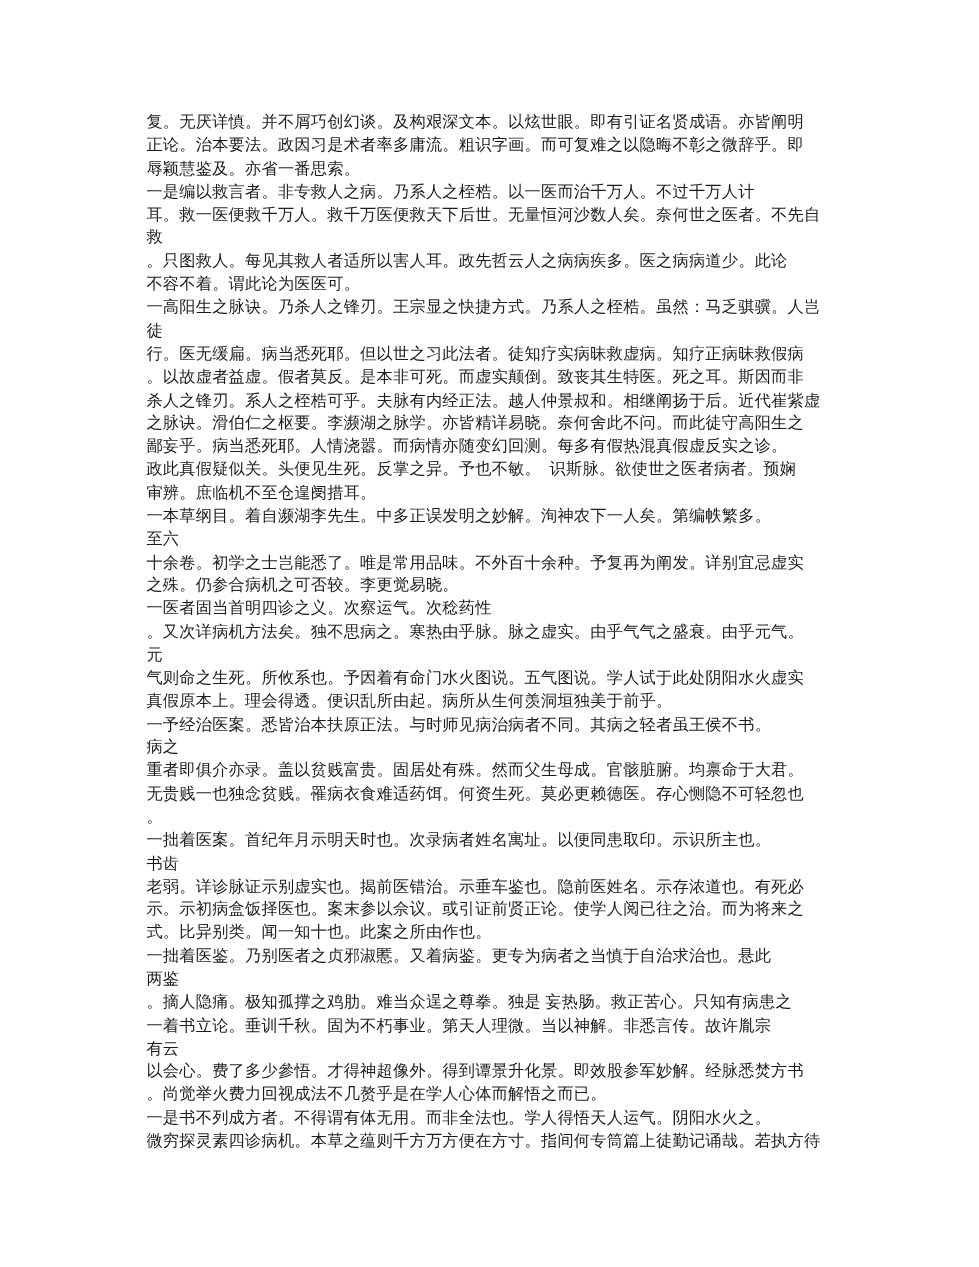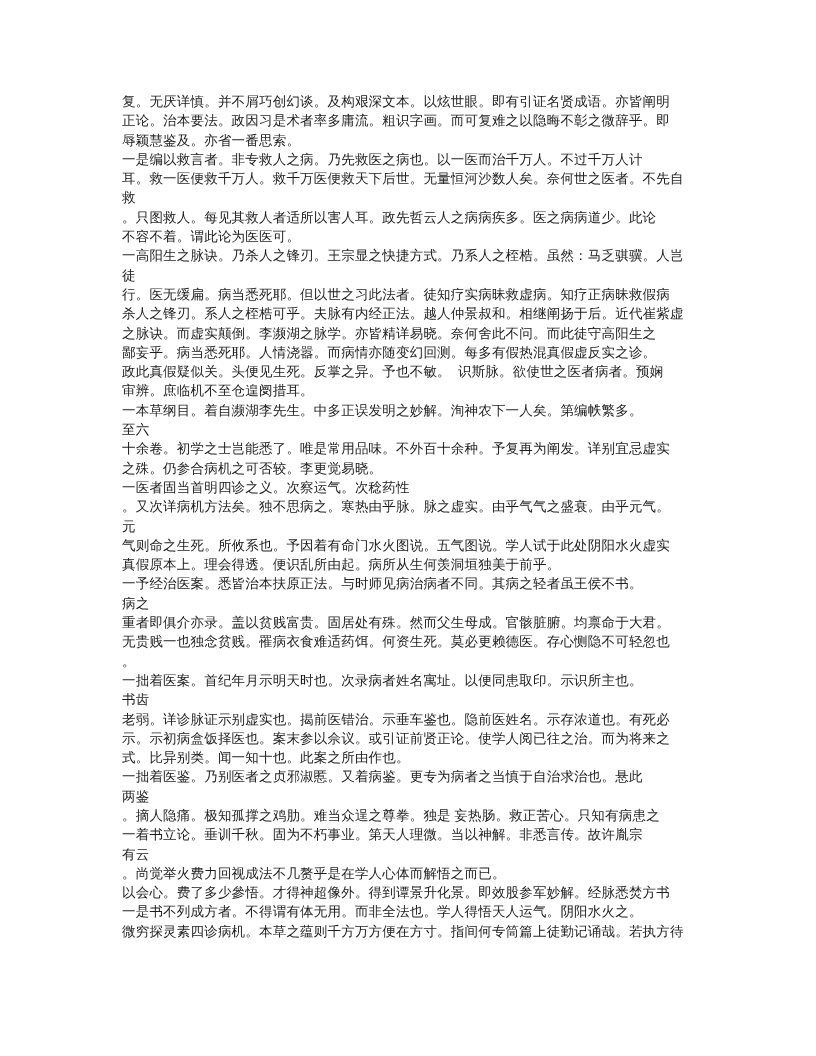--- a/index.html
+++ b/index.html
@@ -32,30 +32,31 @@
   }
 </style>
 </head>
 <body>
 
 <div class="page">
   <div class="text-body" id="text-body">
       <div class="text-line">复。无厌详慎。并不屑巧创幻谈。及构艰深文本。以炫世眼。即有引证名贤成语。亦皆阐明</div>
       <div class="text-line">正论。治本要法。政因习是术者率多庸流。粗识字画。而可复难之以隐晦不彰之微辞乎。即</div>
       <div class="text-line">辱颖慧鉴及。亦省一番思索。</div>
-      <div class="text-line">一是编以救言者。非专救人之病。乃先救医之病也。以一医而治千万人。不过千万人计</div>
+      <div class="text-line">一是编以救言者。非专救人之病。乃系人之桎梏。以一医而治千万人。不过千万人计</div>
       <div class="text-line">耳。救一医便救千万人。救千万医便救天下后世。无量恒河沙数人矣。奈何世之医者。不先自</div>
       <div class="text-line">救</div>
       <div class="text-line">。只图救人。每见其救人者适所以害人耳。政先哲云人之病病疾多。医之病病道少。此论</div>
       <div class="text-line">不容不着。谓此论为医医可。</div>
       <div class="text-line">一高阳生之脉诀。乃杀人之锋刃。王宗显之快捷方式。乃系人之桎梏。虽然：马乏骐骥。人岂</div>
       <div class="text-line">徒</div>
       <div class="text-line">行。医无缓扁。病当悉死耶。但以世之习此法者。徒知疗实病昧救虚病。知疗正病昧救假病</div>
+      <div class="text-line">。以故虚者益虚。假者莫反。是本非可死。而虚实颠倒。致丧其生特医。死之耳。斯因而非</div>
       <div class="text-line">杀人之锋刃。系人之桎梏可乎。夫脉有内经正法。越人仲景叔和。相继阐扬于后。近代崔紫虚</div>
-      <div class="text-line">之脉诀。而虚实颠倒。李濒湖之脉学。亦皆精详易晓。奈何舍此不问。而此徒守高阳生之</div>
+      <div class="text-line">之脉诀。滑伯仁之枢要。李濒湖之脉学。亦皆精详易晓。奈何舍此不问。而此徒守高阳生之</div>
       <div class="text-line">鄙妄乎。病当悉死耶。人情浇嚣。而病情亦随变幻回测。每多有假热混真假虚反实之诊。</div>
       <div class="text-line">政此真假疑似关。头便见生死。反掌之异。予也不敏。  识斯脉。欲使世之医者病者。预娴</div>
       <div class="text-line">审辨。庶临机不至仓遑阌措耳。</div>
       <div class="text-line">一本草纲目。着自濒湖李先生。中多正误发明之妙解。洵神农下一人矣。第编帙繁多。</div>
       <div class="text-line">至六</div>
       <div class="text-line">十余卷。初学之士岂能悉了。唯是常用品味。不外百十余种。予复再为阐发。详别宜忌虚实</div>
       <div class="text-line">之殊。仍参合病机之可否较。李更觉易晓。</div>
       <div class="text-line">一医者固当首明四诊之义。次察运气。次稔药性</div>
       <div class="text-line">。又次详病机方法矣。独不思病之。寒热由乎脉。脉之虚实。由乎气气之盛衰。由乎元气。</div>
       <div class="text-line">元</div>
@@ -69,18 +70,18 @@
       <div class="text-line">一拙着医案。首纪年月示明天时也。次录病者姓名寓址。以便同患取印。示识所主也。</div>
       <div class="text-line">书齿</div>
       <div class="text-line">老弱。详诊脉证示别虚实也。揭前医错治。示垂车鉴也。隐前医姓名。示存浓道也。有死必</div>
       <div class="text-line">示。示初病盒饭择医也。案末参以佘议。或引证前贤正论。使学人阅已往之治。而为将来之</div>
       <div class="text-line">式。比异别类。闻一知十也。此案之所由作也。</div>
       <div class="text-line">一拙着医鉴。乃别医者之贞邪淑慝。又着病鉴。更专为病者之当慎于自治求治也。悬此</div>
       <div class="text-line">两鉴</div>
       <div class="text-line">。摘人隐痛。极知孤撑之鸡肋。难当众逞之尊拳。独是 妄热肠。救正苦心。只知有病患之</div>
       <div class="text-line">一着书立论。垂训千秋。固为不朽事业。第天人理微。当以神解。非悉言传。故许胤宗</div>
       <div class="text-line">有云</div>
+      <div class="text-line">以会心。费了多少參悟。才得神超像外。得到谭景升化景。即效股参军妙解。经脉悉焚方书</div>
       <div class="text-line">。尚觉举火费力回视成法不几赘乎是在学人心体而解悟之而已。</div>
-      <div class="text-line">以会心。费了多少參悟。才得神超像外。得到谭景升化景。即效股参军妙解。经脉悉焚方书</div>
       <div class="text-line">一是书不列成方者。不得谓有体无用。而非全法也。学人得悟天人运气。阴阳水火之。</div>
       <div class="text-line">微穷探灵素四诊病机。本草之蕴则千方万方便在方寸。指间何专筒篇上徒勤记诵哉。若执方待</div>
     </div>
 </div>
 
 </body></html>

